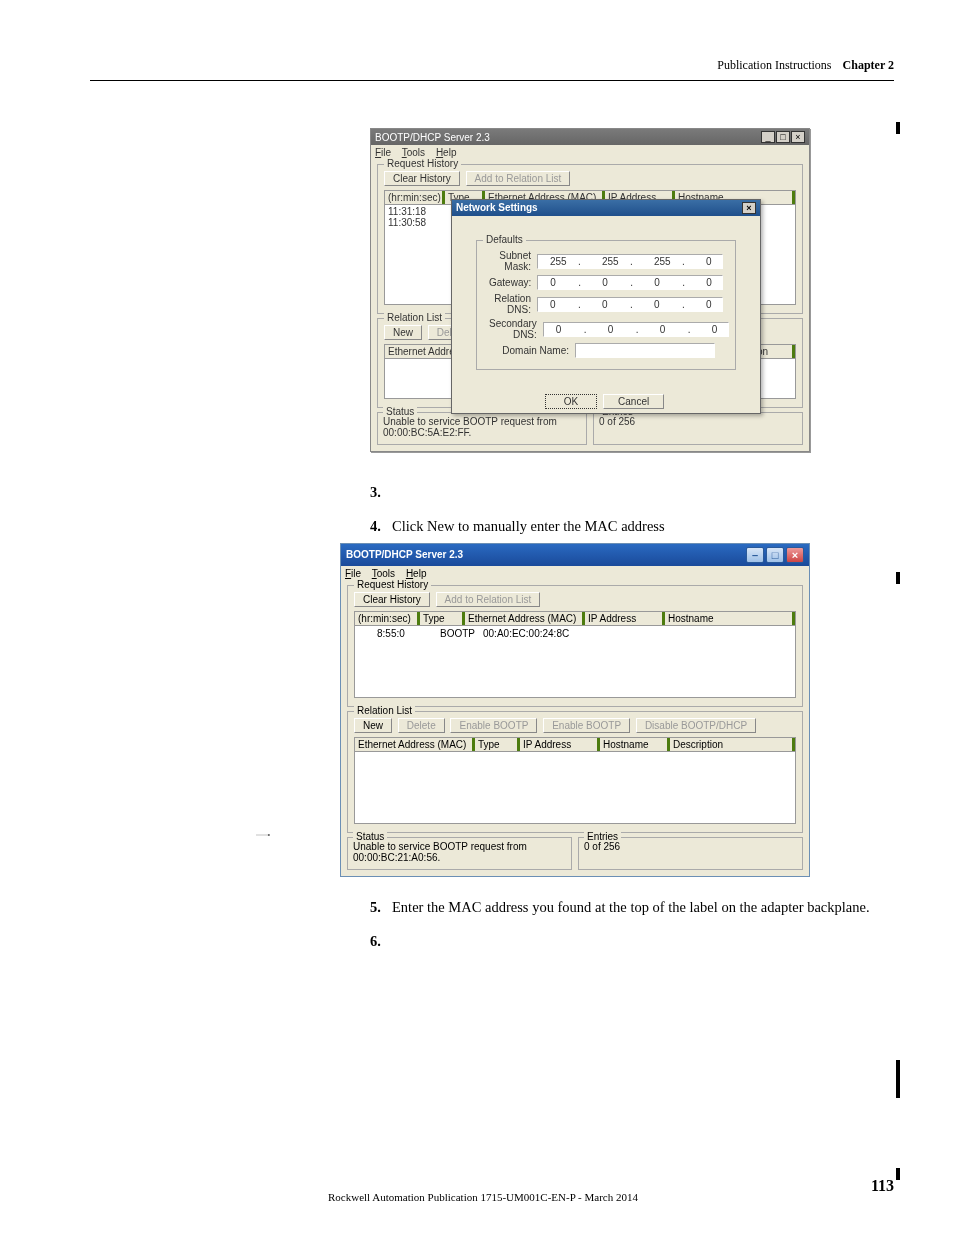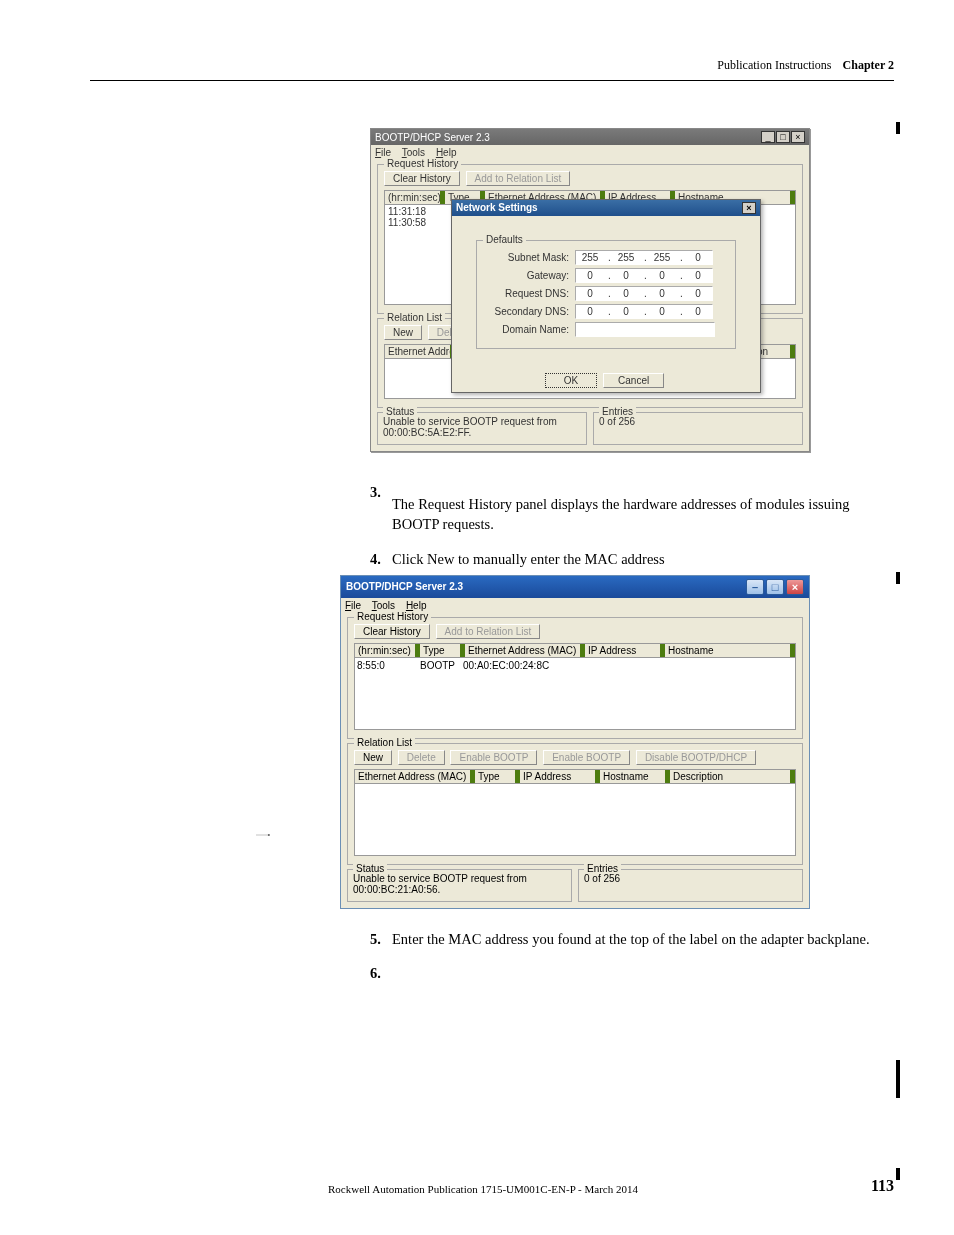--- a/index.html
+++ b/index.html
@@ -80,21 +80,21 @@
     margin-right: 3px;
   }
   .btn-old.disabled { color: #999; }
   .listhdr-old {
     display: flex;
     border: 1px solid #999;
     background: #ece9d8;
     margin-top: 4px;
   }
   .listhdr-old .col {
-    border-right: 5px solid #4d7c0f;
+    border-right: 3px solid #4d7c0f;
     padding: 1px 3px;
     font-size: 10px;
     background:#ece9d8;
     white-space: nowrap;
     overflow: hidden;
   }
   .listbody-old {
     background: #fff;
     border:1px solid #999;
     border-top:none;
@@ -116,21 +116,21 @@
     color:#fff;
     padding:2px 4px;
     font-size:10px;
     font-weight:bold;
     display:flex;justify-content:space-between;
   }
   .dialog-inner .titlebar2 .x { width:14px;height:12px;background:#d4d0c8;border:1px solid #333;color:#000;text-align:center;line-height:10px;font-size:9px; }
   .formrow { display:flex; align-items:center; margin:3px 6px; }
   .formrow label { width:80px; text-align:right; margin-right:6px; font-size:10px; }
   .ip-cell { display:inline-flex; border:1px inset #fff; background:#fff; }
-  .ip-cell span { width:28px; text-align:center; font-size:10px; padding:1px 4px; }
+  .ip-cell span { width:28px; text-align:center; font-size:10px; padding:1px 12px; }
   .ip-cell .dot { width:6px; text-align:center; }
   .dialog-btns { text-align:center; margin:4px 0; }
   .status-row { display:flex; gap:6px; margin:4px 6px 6px 6px; }
   .status-box { flex:1; border:1px solid #aaa; padding:3px 5px 6px 5px; position:relative; font-size:10px; }
   .status-box .lg { position:absolute; top:-7px; left:5px; background:#ece9d8; padding:0 3px; }
   .entries-box { width:60px; }
 
   .body-text { font-size: 14.5px; line-height: 1.4; }
   .step { display:flex; margin: 14px 0 6px 0; }
   .step .num { width: 22px; font-weight: bold; }
@@ -159,36 +159,36 @@
     background: linear-gradient(#d9e6f7,#9fc1e8);
     border:1px solid #2a5a9a;
     border-radius:2px;
     color:#2a5a9a;
     font-weight:bold;
     text-align:center;line-height:14px;font-size:11px;
   }
   .titlebar-new .ctl.close { background:linear-gradient(#e99,#c44); color:#fff; }
   .listbody-new {
     background:#fff;border:1px solid #999;border-top:none;min-height:72px;
-    padding:2px 0;font-size:10px;
+    padding:2px 20px;font-size:10px;
   }
   .row-new { display:flex; }
   .row-new span { padding:0 2px; }
   .arrow {
     position:absolute;
     left: 228px;
     top: 834px;
     width: 70px;
     height: 2px;
   }
   .arrow-line { stroke:#000; stroke-width:1.2; fill:#000; }
 
   .footer {
     position:absolute;
-    bottom: 40px;
+    bottom: 32px;
     left:0; right:0;
     text-align:center;
     font-size:11px;
     margin-left:12px;
   }
   .page-num {
     position:absolute;
     bottom: 40px;
     right: 60px;
     font-size:16px;
@@ -293,21 +293,21 @@
               <span>0</span>
                 <span class="dot">.</span>
               <span>0</span>
                 <span class="dot">.</span>
               <span>0</span>
                 <span class="dot">.</span>
               <span>0</span>
             </span>
           </div>
           <div class="formrow">
-            <label>Request DNS:</label>
+            <label>Relation DNS:</label>
             <span class="ip-cell">
               <span>0</span>
                 <span class="dot">.</span>
               <span>0</span>
                 <span class="dot">.</span>
               <span>0</span>
                 <span class="dot">.</span>
               <span>0</span>
             </span>
           </div>
@@ -332,21 +332,20 @@
           <span class="btn-old" style="border:1px dotted #333;padding:1px 18px">OK</span>
           <span class="btn-old" style="padding:1px 14px">Cancel</span>
         </div>
       </div>
     </div>
 
     <div class="body-text">
       <div class="step">
         <div class="num">3.</div>
         <div class="txt">
-          <div class="follow">The Request History panel displays the hardware addresses of modules issuing BOOTP requests.</div>
         </div>
       </div>
       <div class="step">
         <div class="num">4.</div>
         <div class="txt">Click New to manually enter the MAC address</div>
       </div>
     </div>
 
     <div class="win-new">
       <div class="titlebar-new">

